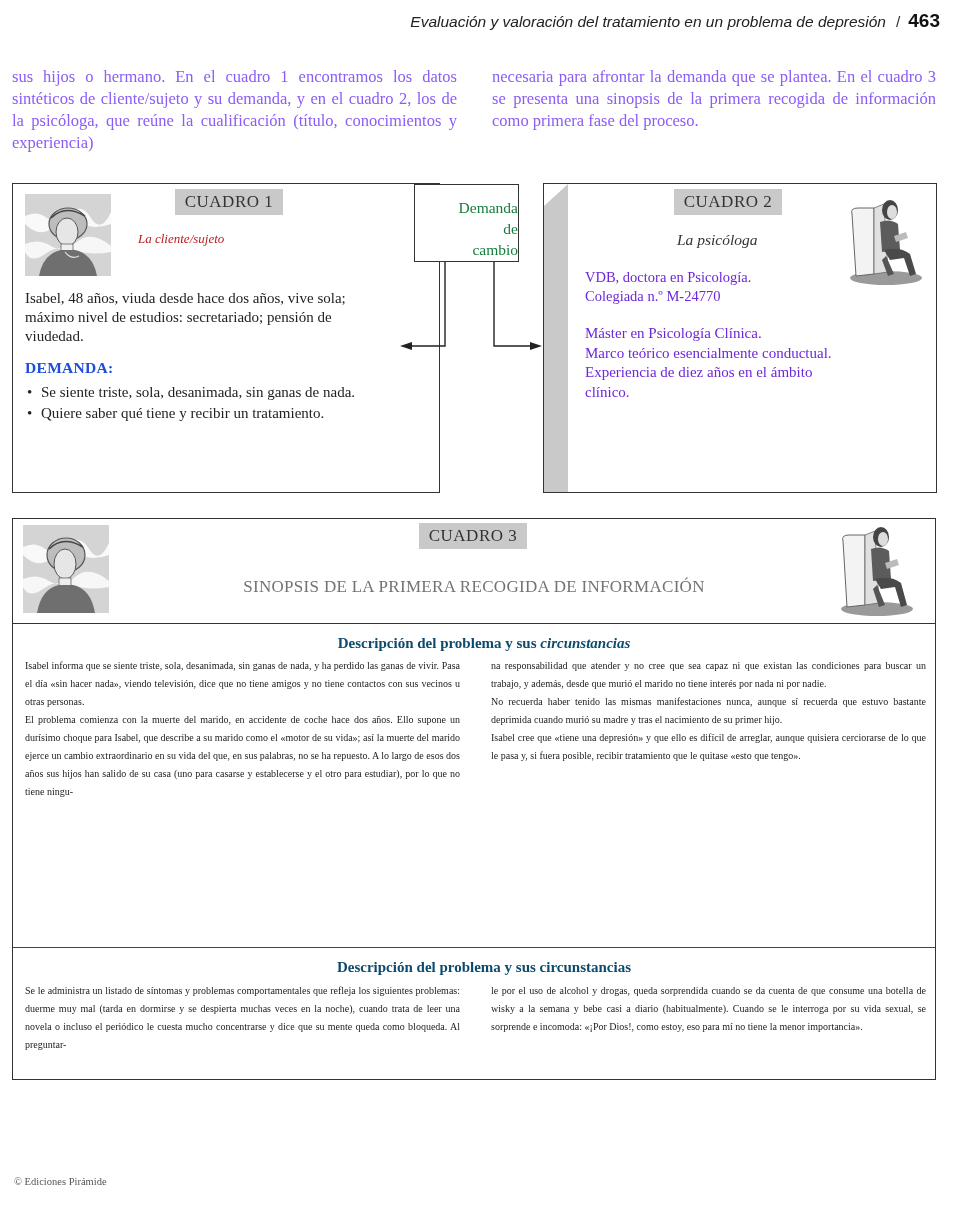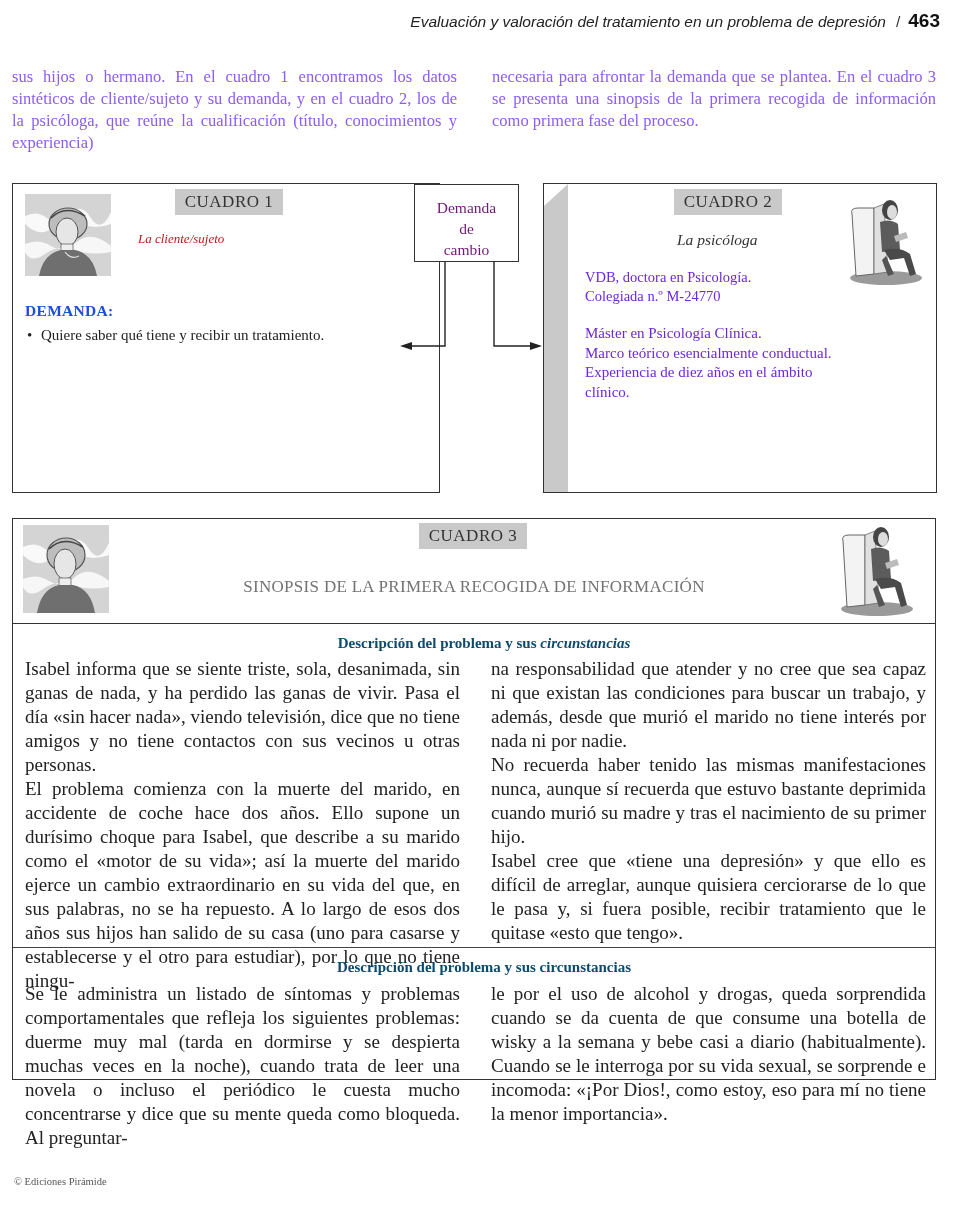--- a/index.html
+++ b/index.html
@@ -29,21 +29,21 @@
   .portrait-client { position:absolute; left:12px; top:10px; width:86px; height:82px; }
   .box1 .body { position:absolute; left:12px; top:105px; width:360px; font-size:15px; line-height:19px; color:#222; }
   .box1 .body p { margin:0; }
   .demanda-title { margin-top:12px !important; font-weight:bold; font-size:15.5px; color:#1d4ed8; letter-spacing:0.3px; }
   .box1 ul { list-style:none; margin:6px 0 0 0; padding:0; }
   .box1 li { position:relative; padding-left:16px; margin-bottom:2px; }
   .box1 li::before { content:"•"; position:absolute; left:2px; top:0; }
 
   
   .demand-box { left:414px; top:184px; width:105px; height:78px; border:1.5px solid #333; background:#fff;
-                text-align:center; font-size:15.5px; line-height:21px; padding-top:12px; box-sizing:border-box; color:#701a75; }
+                text-align:right; font-size:15.5px; line-height:21px; padding-top:12px; box-sizing:border-box; color:#15803d; }
   .connectors { left:400px; top:260px; width:145px; height:100px; }
 
   
   .box2 { left:543px; top:183px; width:392px; height:308px; }
   .box2-shade { position:absolute; left:0; top:0; width:24px; height:100%; background:#c9c9c9; }
   .box2-shade-top { position:absolute; left:0; top:0; width:0; height:0; border-top:22px solid #fff; border-right:24px solid transparent; }
   .box2 .cuadro-label { position:absolute; left:130px; top:5px; width:92px; text-align:center; }
   .box2 .subtitle { position:absolute; left:133px; top:47px; font-style:italic; font-size:15.5px; color:#333; }
   .portrait-psych { position:absolute; left:300px; top:10px; width:80px; height:92px; }
   .box2 .body { position:absolute; left:41px; top:84px; width:260px; font-size:14.5px; line-height:19px; color:#6d28d9; }
@@ -54,21 +54,21 @@
   
   .box3 { left:12px; top:518px; width:922px; height:560px; }
   .box3-head { position:absolute; left:0; top:0; width:100%; height:104px; border-bottom:1.5px solid #333; }
   .box3 .cuadro-label { position:absolute; left:406px; top:4px; width:92px; text-align:center; }
   .box3 .synopsis-title { position:absolute; left:0; width:100%; top:58px; text-align:center; font-size:17px; letter-spacing:0.3px; color:#737373; }
   .portrait-client3 { position:absolute; left:10px; top:6px; width:86px; height:88px; }
   .portrait-psych3 { position:absolute; left:822px; top:2px; width:80px; height:96px; }
 
   .section-title { position:absolute; left:10px; width:100%; text-align:center; font-weight:bold; font-size:15px; color:#0c4a6e; }
   .section-title i { font-weight:bold; }
-  .col { position:absolute; width:435px; font-size:19px; line-height:24px; text-align:justify; color:#222; }
+  .col { position:absolute; width:435px; font-size:10px; line-height:18px; text-align:justify; color:#222; }
   .col p { margin:0; }
   .s1-title { top:116px; }
   .s1-left { left:0px; top:138px; padding-left:0; }
   .s1-right { left:468px; top:138px; }
   .divider { position:absolute; left:0; width:100%; height:0; border-top:1.5px solid #444; }
   .div1 { top:428px; }
   .s2-title { top:440px; }
   .s2-left { left:0px; top:463px; }
   .s2-right { left:468px; top:463px; }
 
@@ -96,22 +96,24 @@
     <ellipse cx="43" cy="30" rx="19" ry="16" fill="#bdbdbd" stroke="#555" stroke-width="1.2"></ellipse>
     <ellipse cx="42" cy="38" rx="11" ry="14" fill="#e6e6e6" stroke="#555" stroke-width="1"></ellipse>
     <path d="M26 24 Q40 10 60 22" fill="none" stroke="#444" stroke-width="1.6"></path>
     <rect x="36" y="50" width="12" height="8" fill="#eee" stroke="#666" stroke-width="0.8"></rect>
     <path d="M14 82 Q18 60 36 56 L50 56 Q68 60 72 82 Z" fill="#6f6f6f"></path>
     <path d="M40 58 Q46 66 54 62" fill="none" stroke="#ddd" stroke-width="1.2"></path>
   </svg>
   <span class="cuadro-label">CUADRO 1</span>
   <div class="subtitle">La cliente/sujeto</div>
   <div class="body">
+    <p>Isabel, 48 años, viuda desde hace dos años, vive sola; máximo nivel de estudios: secretariado; pensión de viudedad.</p>
     <p class="demanda-title">DEMANDA:</p>
     <ul>
+      <li>Se siente triste, sola, desanimada,  sin ganas de nada.</li>
       <li>Quiere saber qué tiene y recibir un tratamiento.</li>
     </ul>
   </div>
 </div>
 
 <div class="abs demand-box">
   <div>Demanda</div>
   <div>de</div>
   <div>cambio</div>
 </div>

